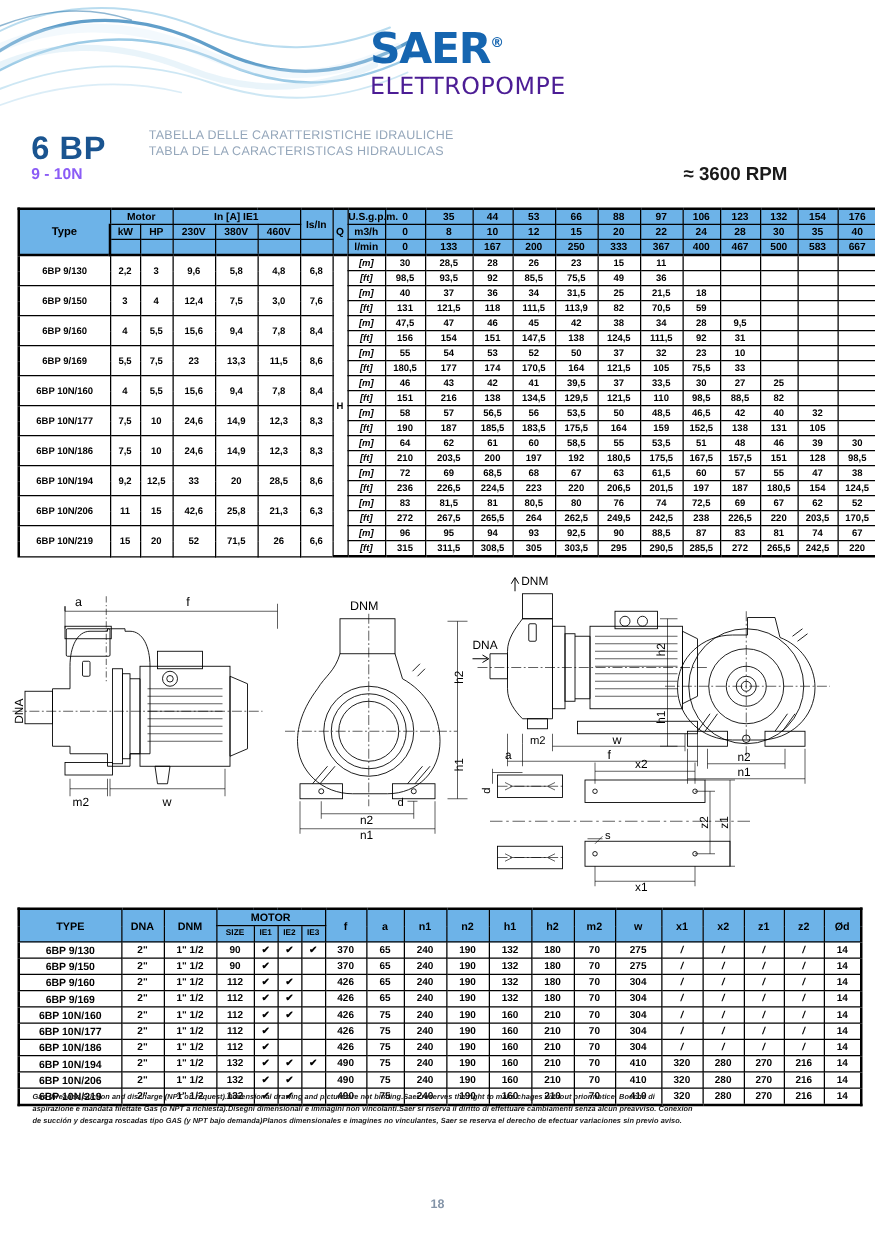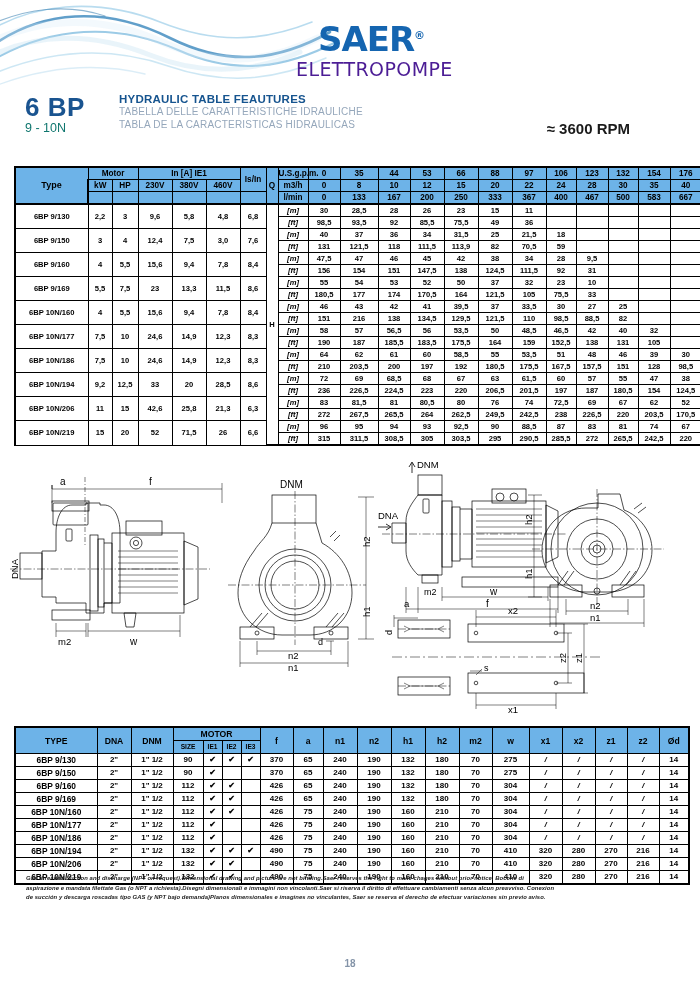--- a/index.html
+++ b/index.html
@@ -14,46 +14,46 @@
   
   .banner {
     position: absolute; top: 0; left: 0;
     width: 700px; height: 100px;
     overflow: hidden;
   }
   .banner svg { position: absolute; top: 0; left: 0; }
 
   .logo-block {
     position: absolute; top: 22px; left: 296px;
-    width: 150px; text-align: center;
+    width: 150px; 
   }
   .logo-saer {
     font-size: 34px; font-weight: bold; letter-spacing: -1px;
     color: #1565b0; line-height: 1;
     font-family: "DejaVu Sans", sans-serif;
   }
   .logo-saer sup { font-size: 11px; vertical-align: super; }
   .logo-elet {
     font-size: 19px; font-weight: normal; color: #4c1d95;
     letter-spacing: 0.4px; margin-top: 2px;
     font-family: "DejaVu Sans", sans-serif;
   }
 
   
   .title-row {
-    position: absolute; top: 92px; left: 0; width: 648px; height: 55px;
+    position: absolute; top: 103px; left: 0; width: 648px; height: 55px;
   }
   .model-code {
     position: absolute; left: 25px; top: 0;
     font-size: 26px; font-weight: bold; color: #1a5490;
     letter-spacing: 0.5px;
   }
   .model-sub {
     position: absolute; left: 25px; top: 29px;
-    font-size: 12.5px; font-weight: normal; color: #0f766e;
+    font-size: 12.5px; font-weight: bold; color: #8b5cf6;
   }
   .titles { position: absolute; left: 119px; top: 0; }
   .t-en {
     font-size: 11.5px; font-weight: bold; color: #16548f;
     letter-spacing: 0.2px; line-height: 1.25;
   }
   .t-it, .t-es {
     font-size: 10px; color: #95a7bb; letter-spacing: 0.2px; line-height: 1.25;
   }
   .rpm {
@@ -164,21 +164,20 @@
   <div class="logo-block">
     <div class="logo-saer"><span>SAER</span><sup>®</sup></div>
     <div class="logo-elet">ELETTROPOMPE</div>
   </div>
 </div>
 
 <div class="title-row">
   <div class="model-code">6 BP</div>
   <div class="model-sub">9 - 10N</div>
   <div class="titles">
-    <div class="t-en">HYDRAULIC TABLE FEAUTURES</div>
     <div class="t-it">TABELLA DELLE CARATTERISTICHE IDRAULICHE</div>
     <div class="t-es">TABLA DE LA CARACTERISTICAS HIDRAULICAS</div>
   </div>
   <div class="rpm">≈ 3600 RPM</div>
 </div>
 
 <div class="hyd-wrap">
   <table class="hyd">
     <colgroup>
       <col style="width:73px">

